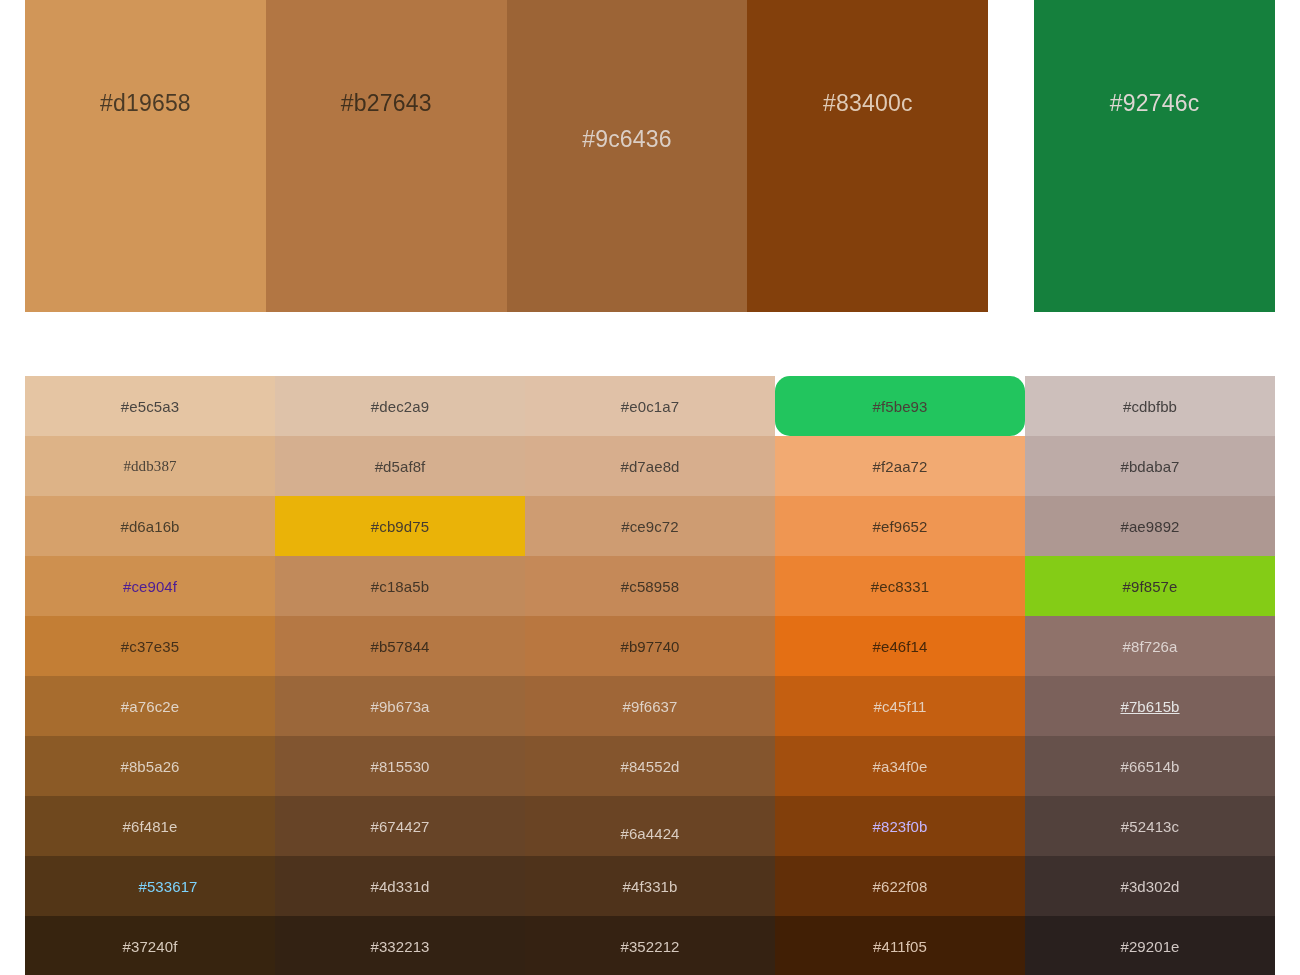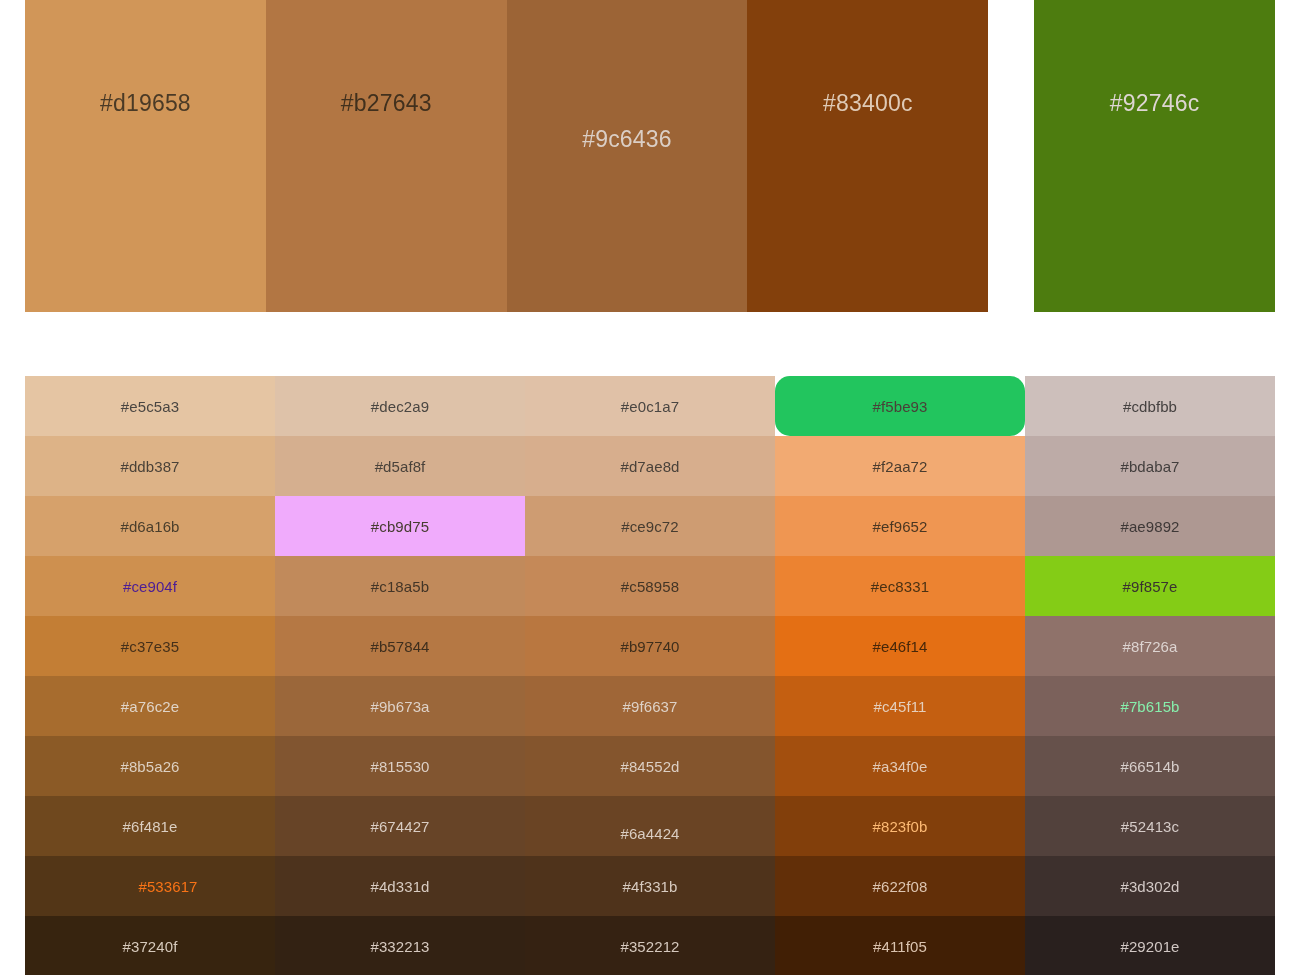--- a/index.html
+++ b/index.html
@@ -79,60 +79,60 @@
     </div>
     <div class="base-swatch" style="background-color: rgb(178, 118, 67);">
       <span class="base-swatch-label" style="color: rgb(65, 48, 29);">#b27643</span>
     </div>
     <div class="base-swatch" style="background-color: rgb(156, 100, 54);">
       <span class="base-swatch-label" style="color: rgb(219, 207, 198); margin-top: 36px;">#9c6436</span>
     </div>
     <div class="base-swatch" style="background-color: rgb(131, 64, 12);">
       <span class="base-swatch-label" style="color: rgb(223, 202, 182);">#83400c</span>
     </div>
-    <div class="base-swatch" style="background-color: #4d7c0f; margin-left: 46px;">
+    <div class="base-swatch" style="background-color: #15803d; margin-left: 46px;">
       <span class="base-swatch-label" style="color: rgb(222, 214, 211);">#92746c</span>
     </div>
   </div>
 
   <div id="shades-grid">
       <div class="shade-cell" style="background-color: rgb(229, 197, 163);">
         <span class="shade-cell-label" style="color: rgb(74, 70, 66);">#e5c5a3</span>
       </div>
       <div class="shade-cell" style="background-color: rgb(222, 194, 169);">
         <span class="shade-cell-label" style="color: rgb(74, 70, 66);">#dec2a9</span>
       </div>
       <div class="shade-cell" style="background-color: rgb(224, 193, 167);">
         <span class="shade-cell-label" style="color: rgb(74, 70, 66);">#e0c1a7</span>
       </div>
       <div class="shade-cell" style="background-color: #22c55e; border-radius: 15px;">
         <span class="shade-cell-label" style="color: rgb(74, 64, 56);">#f5be93</span>
       </div>
       <div class="shade-cell" style="background-color: rgb(205, 191, 187);">
         <span class="shade-cell-label" style="color: rgb(69, 65, 64);">#cdbfbb</span>
       </div>
-      <div class="shade-cell" style="background-color: rgb(221, 179, 135);">
+      <div class="shade-cell" style="background-color: rgb(221, 179, 135); font-family: Liberation Serif, serif;">
         <span class="shade-cell-label" style="color: rgb(74, 66, 56);">#ddb387</span>
       </div>
       <div class="shade-cell" style="background-color: rgb(213, 175, 143);">
         <span class="shade-cell-label" style="color: rgb(74, 66, 58);">#d5af8f</span>
       </div>
       <div class="shade-cell" style="background-color: rgb(215, 174, 141);">
         <span class="shade-cell-label" style="color: rgb(74, 66, 58);">#d7ae8d</span>
       </div>
       <div class="shade-cell" style="background-color: rgb(242, 170, 114);">
         <span class="shade-cell-label" style="color: rgb(74, 60, 46);">#f2aa72</span>
       </div>
       <div class="shade-cell" style="background-color: rgb(189, 171, 167);">
         <span class="shade-cell-label" style="color: rgb(66, 62, 61);">#bdaba7</span>
       </div>
       <div class="shade-cell" style="background-color: rgb(214, 161, 107);">
         <span class="shade-cell-label" style="color: rgb(74, 62, 44);">#d6a16b</span>
       </div>
-      <div class="shade-cell" style="background-color: #f0abfc;">
+      <div class="shade-cell" style="background-color: #eab308;">
         <span class="shade-cell-label" style="color: rgb(70, 60, 48);">#cb9d75</span>
       </div>
       <div class="shade-cell" style="background-color: rgb(206, 156, 114);">
         <span class="shade-cell-label" style="color: rgb(70, 60, 48);">#ce9c72</span>
       </div>
       <div class="shade-cell" style="background-color: rgb(239, 150, 82);">
         <span class="shade-cell-label" style="color: rgb(74, 55, 34);">#ef9652</span>
       </div>
       <div class="shade-cell" style="background-color: rgb(174, 152, 146);">
         <span class="shade-cell-label" style="color: rgb(62, 56, 55);">#ae9892</span>
@@ -173,21 +173,21 @@
       <div class="shade-cell" style="background-color: rgb(155, 103, 58);">
         <span class="shade-cell-label" style="color: rgb(222, 210, 200);">#9b673a</span>
       </div>
       <div class="shade-cell" style="background-color: rgb(159, 102, 55);">
         <span class="shade-cell-label" style="color: rgb(222, 210, 199);">#9f6637</span>
       </div>
       <div class="shade-cell" style="background-color: rgb(196, 95, 17);">
         <span class="shade-cell-label" style="color: rgb(229, 207, 188);">#c45f11</span>
       </div>
       <div class="shade-cell" style="background-color: rgb(123, 97, 91);">
-        <span class="shade-cell-label" style="color: #86efac;">#7b615b</span>
+        <span class="shade-cell-label" style="color: #e5e5e5; text-decoration: underline;">#7b615b</span>
       </div>
       <div class="shade-cell" style="background-color: rgb(139, 90, 38);">
         <span class="shade-cell-label" style="color: rgb(221, 208, 194);">#8b5a26</span>
       </div>
       <div class="shade-cell" style="background-color: rgb(129, 85, 48);">
         <span class="shade-cell-label" style="color: rgb(220, 207, 197);">#815530</span>
       </div>
       <div class="shade-cell" style="background-color: rgb(132, 85, 45);">
         <span class="shade-cell-label" style="color: rgb(220, 207, 196);">#84552d</span>
       </div>
@@ -200,27 +200,27 @@
       <div class="shade-cell" style="background-color: rgb(111, 72, 30);">
         <span class="shade-cell-label" style="color: rgb(219, 206, 192);">#6f481e</span>
       </div>
       <div class="shade-cell" style="background-color: rgb(103, 68, 39);">
         <span class="shade-cell-label" style="color: rgb(218, 205, 195);">#674427</span>
       </div>
       <div class="shade-cell" style="background-color: rgb(106, 68, 36);">
         <span class="shade-cell-label" style="color: rgb(218, 205, 194); margin-top: 15px;">#6a4424</span>
       </div>
       <div class="shade-cell" style="background-color: rgb(130, 63, 11);">
-        <span class="shade-cell-label" style="color: #fdba74;">#823f0b</span>
+        <span class="shade-cell-label" style="color: #c4b5fd;">#823f0b</span>
       </div>
       <div class="shade-cell" style="background-color: rgb(82, 65, 60);">
         <span class="shade-cell-label" style="color: rgb(213, 203, 200);">#52413c</span>
       </div>
       <div class="shade-cell" style="background-color: rgb(83, 54, 23);">
-        <span class="shade-cell-label" style="color: #f97316; margin-left: 36px;">#533617</span>
+        <span class="shade-cell-label" style="color: #7dd3fc; margin-left: 36px;">#533617</span>
       </div>
       <div class="shade-cell" style="background-color: rgb(77, 51, 29);">
         <span class="shade-cell-label" style="color: rgb(216, 203, 193);">#4d331d</span>
       </div>
       <div class="shade-cell" style="background-color: rgb(79, 51, 27);">
         <span class="shade-cell-label" style="color: rgb(216, 203, 192);">#4f331b</span>
       </div>
       <div class="shade-cell" style="background-color: rgb(98, 47, 8);">
         <span class="shade-cell-label" style="color: rgb(221, 197, 177);">#622f08</span>
       </div>

